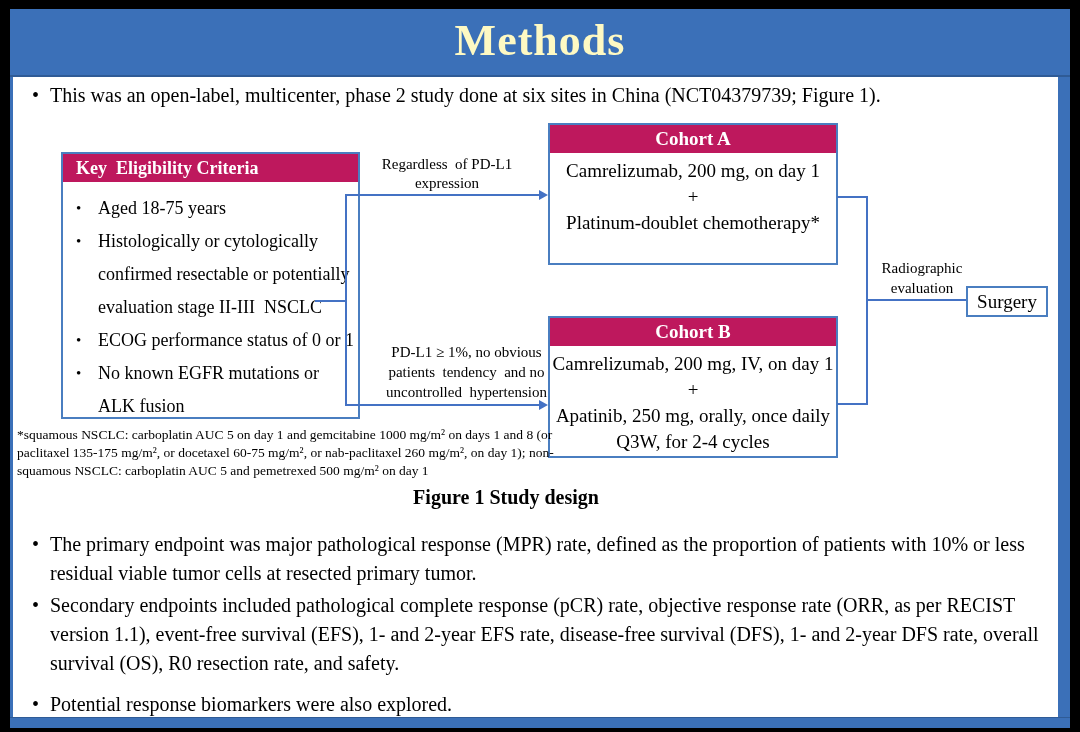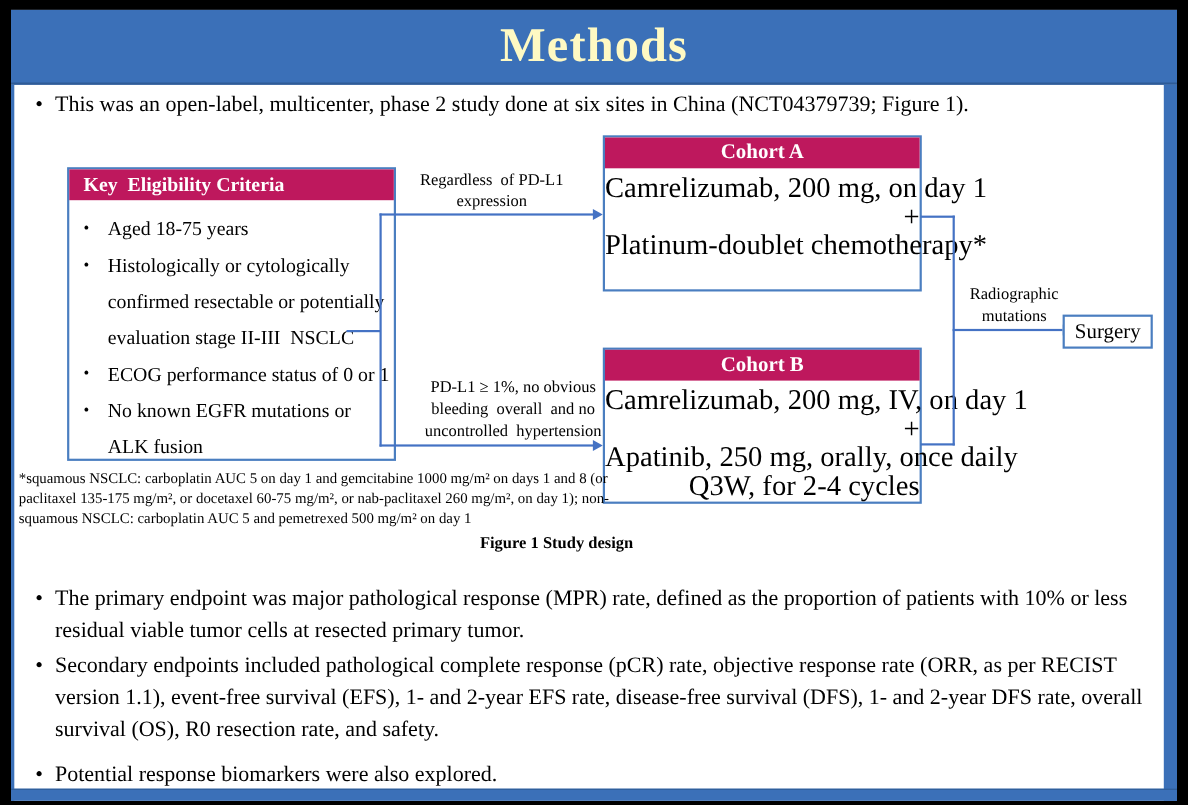--- a/index.html
+++ b/index.html
@@ -28,37 +28,37 @@
   .fig-box .hdr{background:#be185d;color:#fff;font-weight:bold;height:28px;line-height:28px;box-sizing:border-box;}
   .elig{left:7px;top:143px;width:299px;height:267px;margin-left:44px;}
   .elig .hdr{font-size:18px;padding-left:13px;}
   .elig .body{padding:10px 6px 0 13px;font-size:18px;line-height:33px;}
   .elig .item{position:relative;padding-left:22px;}
   .elig .item::before{content:"\2022";position:absolute;left:0;top:0;font-size:15px;}
   .cohort{width:290px;height:142px;text-align:center;}
   .cohort-a{left:538px;top:114px;}
   .cohort-b{left:538px;top:307px;}
   .cohort .hdr{font-size:19px;}
-  .cohort .body{padding-top:5px;font-size:26px;line-height:26px;text-align:right;}
+  .cohort .body{padding-top:5px;font-size:19px;line-height:26px;}
   .surgery{left:956px;top:277px;width:82px;height:31px;text-align:center;font-size:19px;line-height:27px;}
 
   
   .c-label{position:absolute;text-align:center;font-size:15px;line-height:19px;}
   .lbl-top{left:337px;top:146px;width:200px;}
   .lbl-bottom{left:339px;top:333px;width:235px;line-height:20px;}
   .lbl-radio{left:842px;top:249px;width:140px;line-height:20px;}
 
   
   .hline,.vline{position:absolute;background:#4472C4;}
   .hline{height:2px;}
   .vline{width:2px;}
   .arrowhead{position:absolute;width:0;height:0;border-top:5px solid transparent;border-bottom:5px solid transparent;border-left:9px solid #4472C4;}
 
   .footnote{position:absolute;left:7px;top:417px;width:540px;font-size:13.5px;line-height:18px;}
-  .caption{position:absolute;left:0;top:477px;width:992px;text-align:center;font-size:15px;font-weight:bold;}
+  .caption{position:absolute;left:0;top:477px;width:992px;text-align:center;font-size:20px;font-weight:bold;}
 </style>
 </head>
 <body>
 
 <div class="slide">
 
   <div class="title-bar">
     <h1>Methods</h1>
   </div>
   <div class="edge-left"></div>
@@ -89,21 +89,21 @@
         </div>
       </div>
     </div>
 
     <div class="c-label lbl-top">
       <div class="ln">Regardless  of PD-L1</div>
       <div class="ln">expression</div>
     </div>
     <div class="c-label lbl-bottom">
       <div class="ln">PD-L1 ≥ 1%, no obvious</div>
-      <div class="ln">bleeding  overall  and no</div>
+      <div class="ln">patients  tendency  and no</div>
       <div class="ln">uncontrolled  hypertension</div>
     </div>
 
     <div class="hline" style="left:305px;top:291px;width:31px;"></div>
     <div class="vline" style="left:335px;top:185px;height:212px;"></div>
     <div class="hline" style="left:335px;top:185px;width:196px;"></div>
     <div class="arrowhead" style="left:529px;top:181px;"></div>
     <div class="hline" style="left:335px;top:395px;width:196px;"></div>
     <div class="arrowhead" style="left:529px;top:391px;"></div>
 
@@ -127,21 +127,21 @@
     </div>
 
     <div class="hline" style="left:827px;top:187px;width:31px;"></div>
     <div class="hline" style="left:827px;top:394px;width:31px;"></div>
     <div class="vline" style="left:856px;top:187px;height:209px;"></div>
     <div class="hline" style="left:856px;top:290px;width:102px;"></div>
     <div class="arrowhead" style="left:956px;top:286px;"></div>
 
     <div class="c-label lbl-radio">
       <div class="ln">Radiographic</div>
-      <div class="ln">mutations</div>
+      <div class="ln">evaluation</div>
     </div>
 
     <div class="fig-box surgery">Surgery</div>
 
     <div class="footnote">
       <div>*squamous NSCLC: carboplatin AUC 5 on day 1 and gemcitabine 1000 mg/m² on days 1 and 8 (or</div>
       <div>paclitaxel 135-175 mg/m², or docetaxel 60-75 mg/m², or nab-paclitaxel 260 mg/m², on day 1); non-</div>
       <div>squamous NSCLC: carboplatin AUC 5 and pemetrexed 500 mg/m² on day 1</div>
     </div>
 

